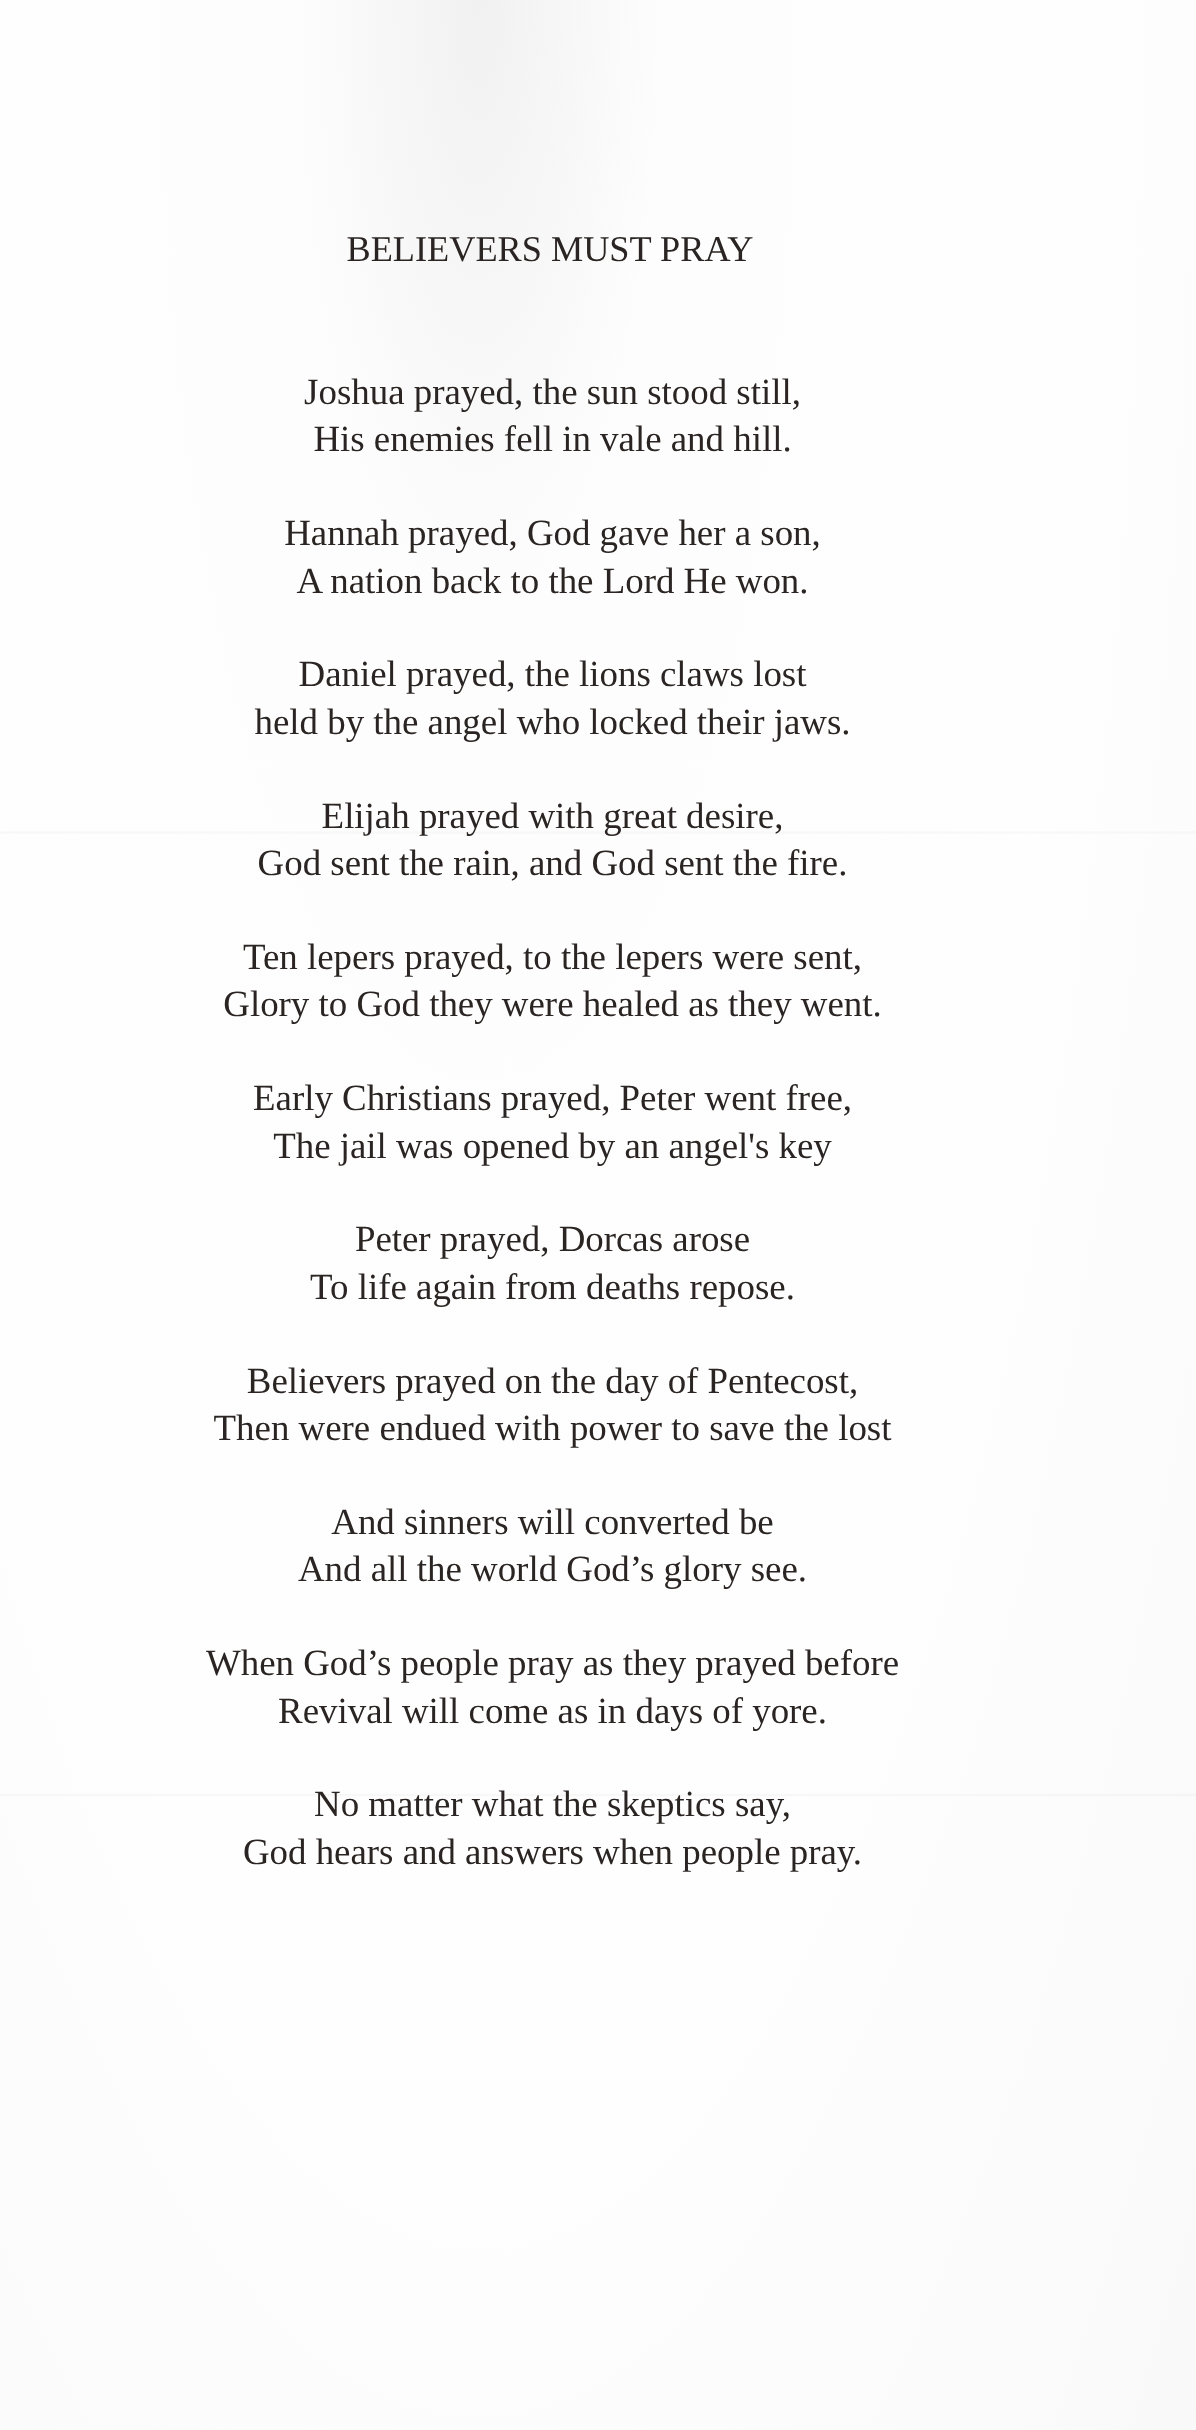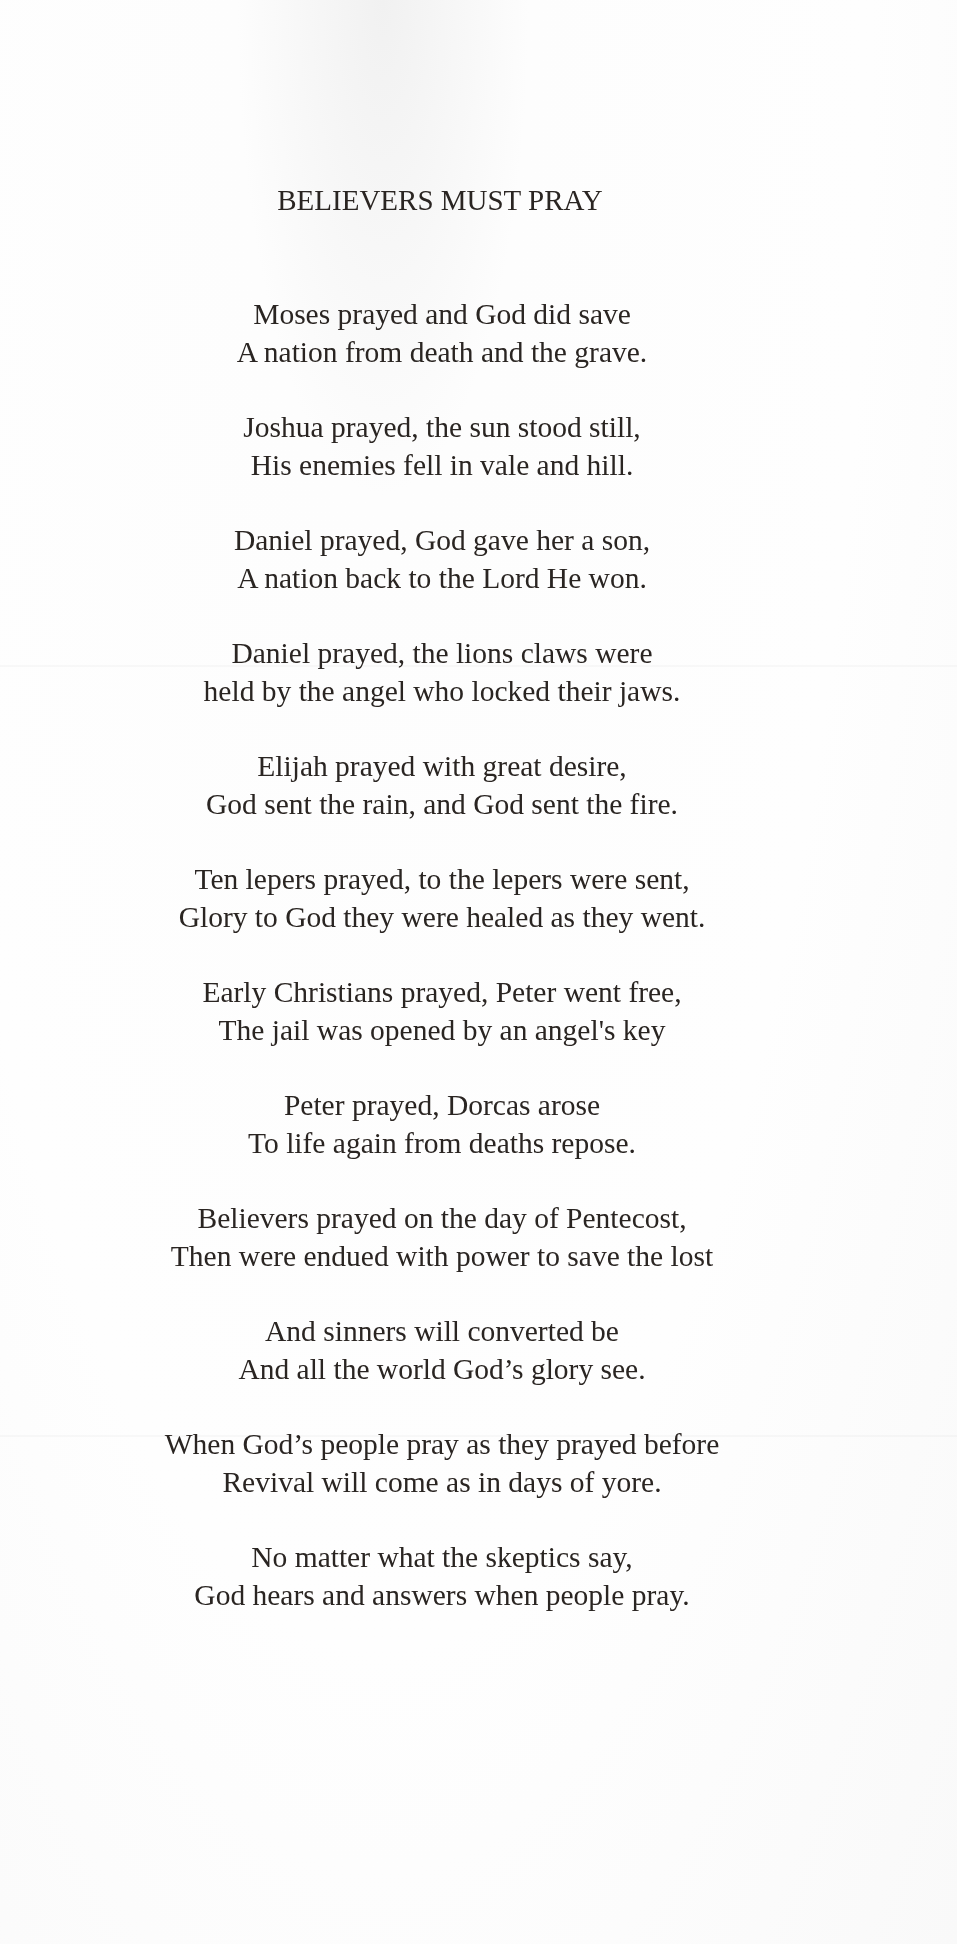--- a/index.html
+++ b/index.html
@@ -27,33 +27,29 @@
 <body>
 
 <div class="page">
   <div class="fold" style="top:665px"></div>
   <div class="fold" style="top:1435px"></div>
 
   <div class="title">BELIEVERS MUST PRAY</div>
 
   <div class="poem">
     <div class="stanza">
-        <span class="line">Moses prayed and God did save</span>
-        <span class="line">A nation from death and the grave.</span>
-      </div>
-    <div class="stanza">
         <span class="line">Joshua prayed, the sun stood still,</span>
         <span class="line">His enemies fell in vale and hill.</span>
       </div>
     <div class="stanza">
-        <span class="line">Daniel prayed, God gave her a son,</span>
+        <span class="line">Hannah prayed, God gave her a son,</span>
         <span class="line">A nation back to the Lord He won.</span>
       </div>
     <div class="stanza">
-        <span class="line">Daniel prayed, the lions claws were</span>
+        <span class="line">Daniel prayed, the lions claws lost</span>
         <span class="line">held by the angel who locked their jaws.</span>
       </div>
     <div class="stanza">
         <span class="line">Elijah prayed with great desire,</span>
         <span class="line">God sent the rain, and God sent the fire.</span>
       </div>
     <div class="stanza">
         <span class="line">Ten lepers prayed, to the lepers were sent,</span>
         <span class="line">Glory to God they were healed as they went.</span>
       </div>

